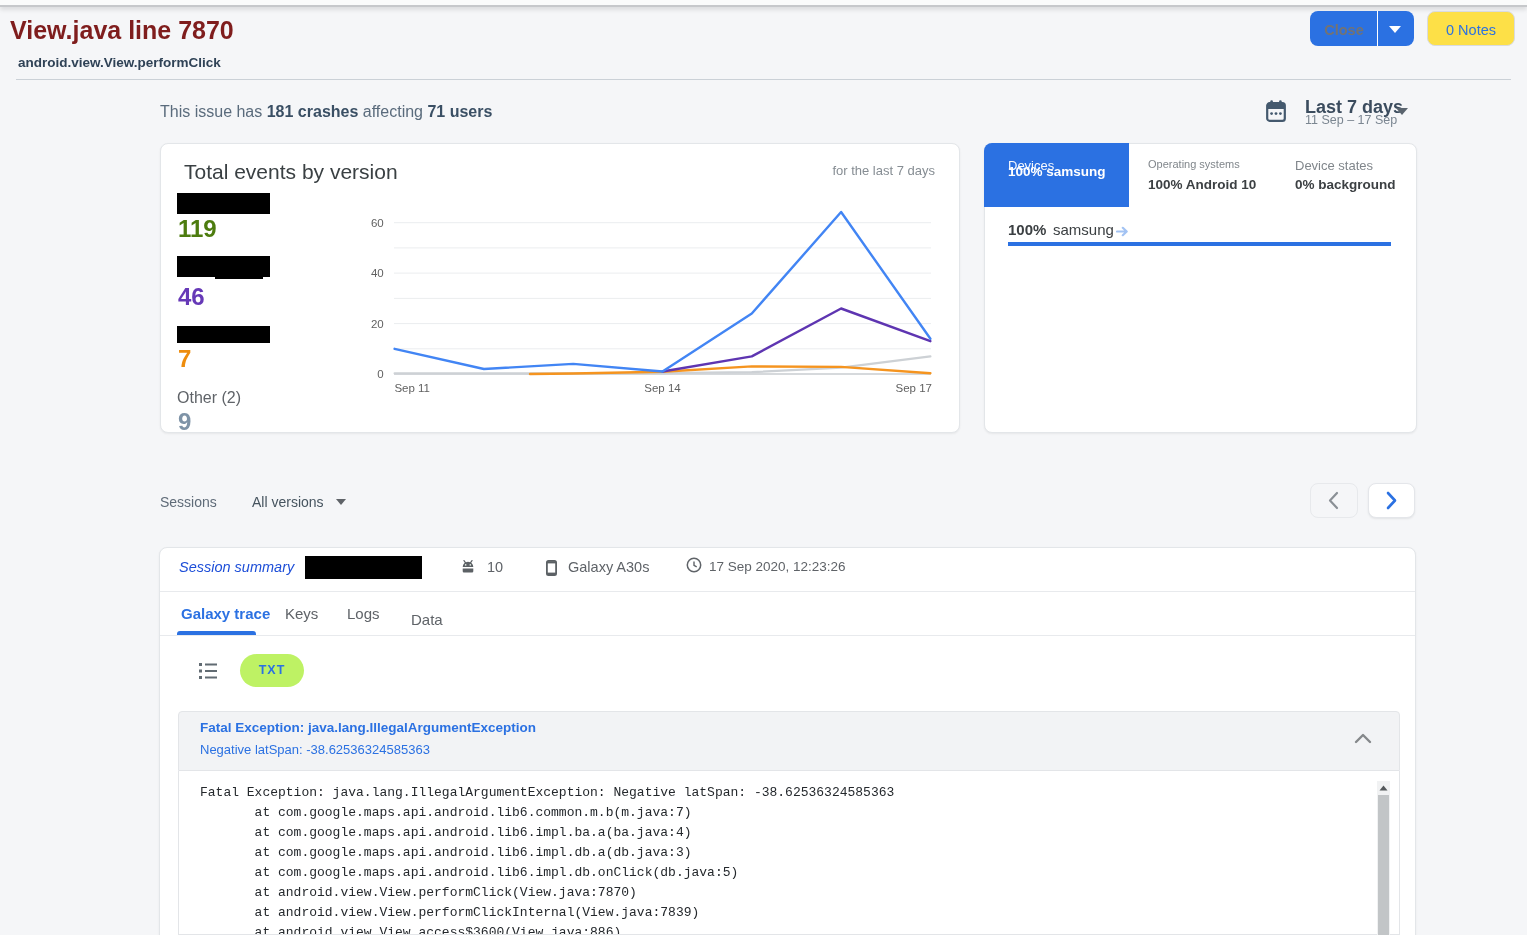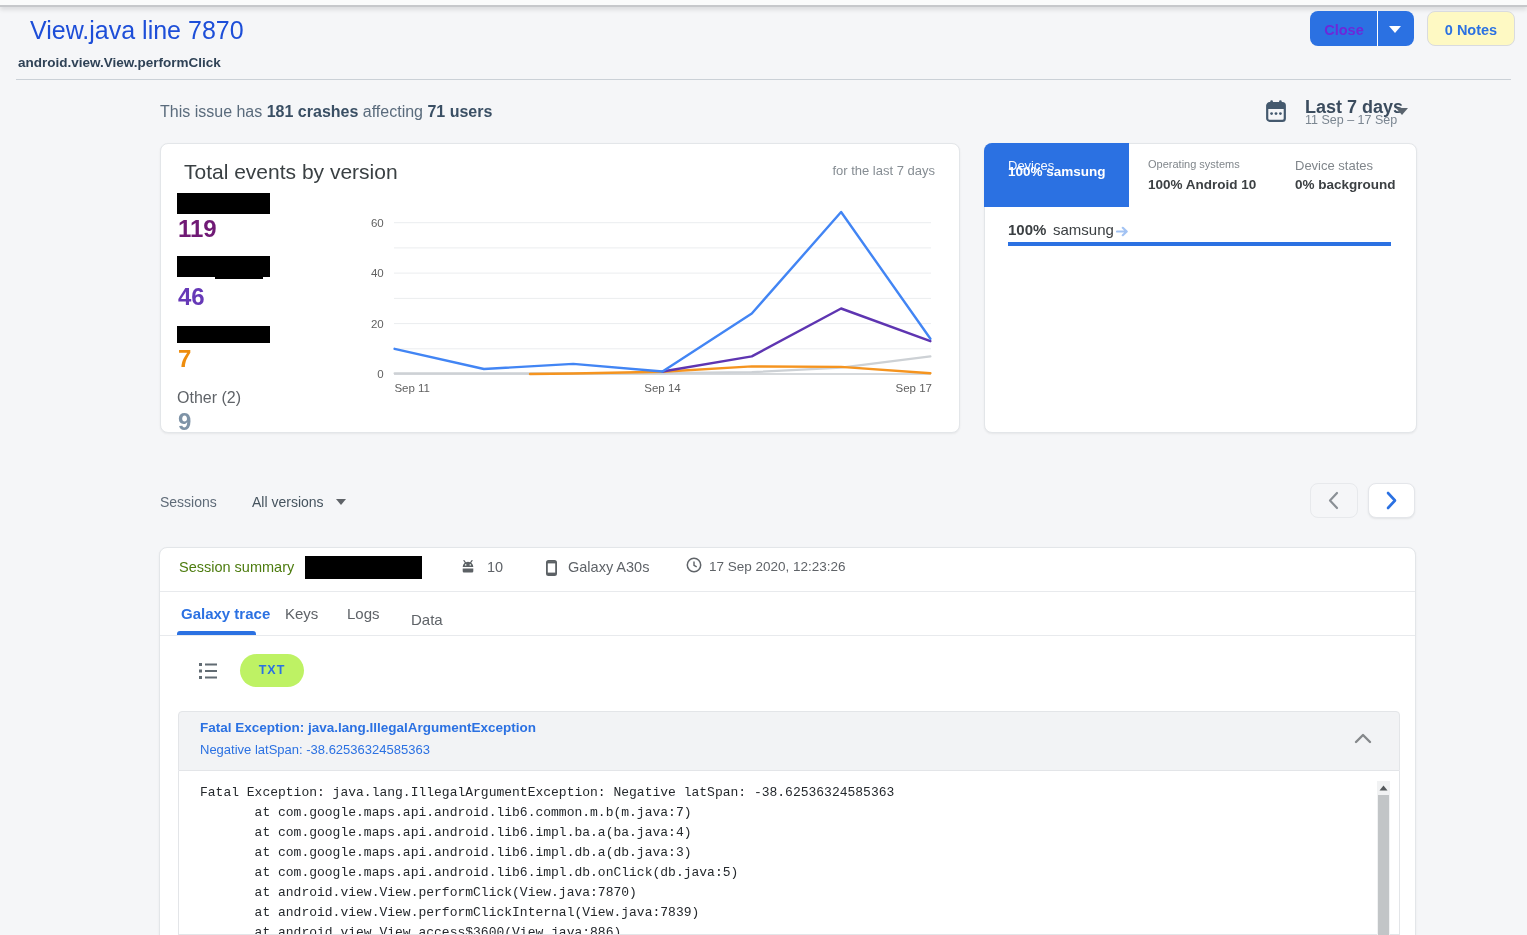--- a/index.html
+++ b/index.html
@@ -6,31 +6,31 @@
   html,body { width:1527px; height:935px; overflow:hidden; }
   body { font-family:"Liberation Sans", sans-serif; background:#f5f6f8; position:relative; }
   .abs { position:absolute; }
   .card { background:#fff; border:1px solid #e3e6e9; border-radius:8px; box-shadow:0 1px 2px rgba(60,64,67,.08); }
 </style>
 </head>
 <body>
 
 <div class="abs" style="left:0;top:0;width:1527px;height:7px;background:#fafbfb;border-bottom:2px solid #c6c8cb;box-shadow:0 3px 4px rgba(0,0,0,0.10);"></div>
 
-<div class="abs" style="left:30px;top:16px;font-size:25px;font-weight:400;color:#1d4ed8;">View.java line 7870</div>
+<div class="abs" style="left:10px;top:16px;font-size:25px;font-weight:700;color:#7f1d1d;">View.java line 7870</div>
 <div class="abs" style="left:18px;top:55px;font-size:13.5px;font-weight:700;color:#2f4256;">android.view.View.performClick</div>
 
 <div class="abs" style="left:1310px;top:11px;width:104px;height:35px;background:#2b71e2;border-radius:8px;"></div>
-<div class="abs" style="left:1310px;top:11px;width:68px;height:35px;color:#6d28d9;font-size:14.5px;font-weight:700;text-align:center;line-height:39px;">Close</div>
+<div class="abs" style="left:1310px;top:11px;width:68px;height:35px;color:#737373;font-size:14.5px;font-weight:700;text-align:center;line-height:39px;">Close</div>
 <div class="abs" style="left:1377px;top:11px;width:1px;height:35px;background:#fff;"></div>
 <svg class="abs" style="left:1378px;top:11px;" width="36" height="35">
     <polygon points="11,15 23,15 17,22" fill="#fff"></polygon>
   </svg>
 
-<div class="abs" style="left:1427px;top:11px;width:88px;height:35px;background:#fef9c3;border:1px solid #d9dbdf;border-radius:8px;color:#2b71e2;font-size:14.5px;font-weight:700;text-align:center;line-height:37px;">0 Notes</div>
+<div class="abs" style="left:1427px;top:11px;width:88px;height:35px;background:#fde047;border:1px solid #d9dbdf;border-radius:8px;color:#2b71e2;font-size:14.5px;font-weight:400;text-align:center;line-height:37px;">0 Notes</div>
 
 <div class="abs" style="left:16px;top:79px;width:1495px;height:1px;background:#cbd1d7;"></div>
 
 <div class="abs" style="left:160px;top:103px;font-size:16px;color:#5a6b7c;">This issue has <b style="color:#3a4f64;">181 crashes</b> affecting <b style="color:#3a4f64;">71 users</b></div>
 
 <svg class="abs" style="left:1266px;top:100px;" width="20" height="22" viewBox="0 0 20 22">
   <rect x="1.2" y="3.2" width="17.6" height="17.6" rx="2.4" fill="none" stroke="#44596e" stroke-width="2.2"></rect>
   <path d="M1.2 5.6 a2.4 2.4 0 0 1 2.4 -2.4 h12.8 a2.4 2.4 0 0 1 2.4 2.4 v3.4 h-17.6 z" fill="#44596e"></path>
   <rect x="4.3" y="0.3" width="2.6" height="4.5" rx="1.2" fill="#44596e"></rect>
   <rect x="13.1" y="0.3" width="2.6" height="4.5" rx="1.2" fill="#44596e"></rect>
@@ -42,21 +42,21 @@
 <div class="abs" style="left:1305px;top:113px;font-size:12.5px;color:#7b8691;">11 Sep – 17 Sep</div>
 <svg class="abs" style="left:1394px;top:106px;" width="16" height="10">
     <polygon points="2,2 14,2 8,9" fill="#5a646e"></polygon>
   </svg>
 
 <div class="abs card" style="left:160px;top:143px;width:800px;height:290px;"></div>
 <div class="abs" style="left:184px;top:160px;font-size:21px;color:#3a4043;">Total events by version</div>
 <div class="abs" style="left:785px;top:163px;width:150px;text-align:right;font-size:13px;color:#868d93;">for the last 7 days</div>
 
 <div class="abs" style="left:177px;top:193px;width:93px;height:21px;background:#000;"></div>
-<div class="abs" style="left:178px;top:215px;font-size:24px;font-weight:700;color:#701a75;">119</div>
+<div class="abs" style="left:178px;top:215px;font-size:24px;font-weight:700;color:#4d7c0f;">119</div>
 <div class="abs" style="left:177px;top:256px;width:93px;height:21px;background:#000;"></div>
 <div class="abs" style="left:215px;top:276px;width:48px;height:3px;background:#000;"></div>
 <div class="abs" style="left:178px;top:283px;font-size:24px;font-weight:700;color:#6639b7;">46</div>
 <div class="abs" style="left:177px;top:326px;width:93px;height:17px;background:#000;"></div>
 <div class="abs" style="left:178px;top:345px;font-size:24px;font-weight:700;color:#ee8d0e;">7</div>
 <div class="abs" style="left:177px;top:389px;font-size:16px;color:#5f6368;">Other (2)</div>
 <div class="abs" style="left:178px;top:408px;font-size:24px;font-weight:700;color:#7e93a7;">9</div>
 
 <svg class="abs" style="left:365px;top:200px;" width="580" height="200" viewBox="0 0 580 200">
   <g stroke="#ebedef" stroke-width="1">
@@ -108,21 +108,21 @@
 <div class="abs" style="left:1310px;top:483px;width:48px;height:35px;border:1px solid #e7e9ec;border-radius:8px;"></div>
 <svg class="abs" style="left:1310px;top:483px;" width="48" height="35">
     <polyline points="27,10 20,17.5 27,25" stroke="#8a9096" stroke-width="2.2" fill="none" stroke-linecap="round" stroke-linejoin="round"></polyline>
   </svg>
 <div class="abs" style="left:1368px;top:483px;width:47px;height:35px;background:#fff;border:1px solid #e4e6ea;border-radius:8px;box-shadow:0 1px 2px rgba(60,64,67,.1);"></div>
 <svg class="abs" style="left:1368px;top:483px;" width="47" height="35">
     <polyline points="20,10 27,17.5 20,25" stroke="#2b71e2" stroke-width="2.6" fill="none" stroke-linecap="round" stroke-linejoin="round"></polyline>
   </svg>
 
 <div class="abs card" style="left:159px;top:547px;width:1257px;height:395px;border-radius:8px 8px 0 0;"></div>
-<div class="abs" style="left:179px;top:559px;font-size:14.5px;color:#4d7c0f;">Session summary</div>
+<div class="abs" style="left:179px;top:559px;font-size:14.5px;color:#1d4ed8;font-style:italic;">Session summary</div>
 <div class="abs" style="left:305px;top:556px;width:117px;height:23px;background:#000;"></div>
 
 <svg class="abs" style="left:462px;top:560px;" width="12" height="13" viewBox="0 0 12 13">
   <path d="M6 1.8 a5.3 5.3 0 0 0 -5.3 5.3 h10.6 a5.3 5.3 0 0 0 -5.3 -5.3 z" fill="#5c6165"></path>
   <line x1="3.4" y1="2.6" x2="2" y2="0.6" stroke="#5c6165" stroke-width="1.2" stroke-linecap="round"></line>
   <line x1="8.6" y1="2.6" x2="10" y2="0.6" stroke="#5c6165" stroke-width="1.2" stroke-linecap="round"></line>
   <circle cx="3.7" cy="4.9" r="0.8" fill="#e8f0e8"></circle>
   <circle cx="8.3" cy="4.9" r="0.8" fill="#e8f0e8"></circle>
   <path d="M0.7 8.6 h10.6 v2.6 a1.2 1.2 0 0 1 -1.2 1.2 h-8.2 a1.2 1.2 0 0 1 -1.2 -1.2 z" fill="#5c6165"></path>
 </svg>

